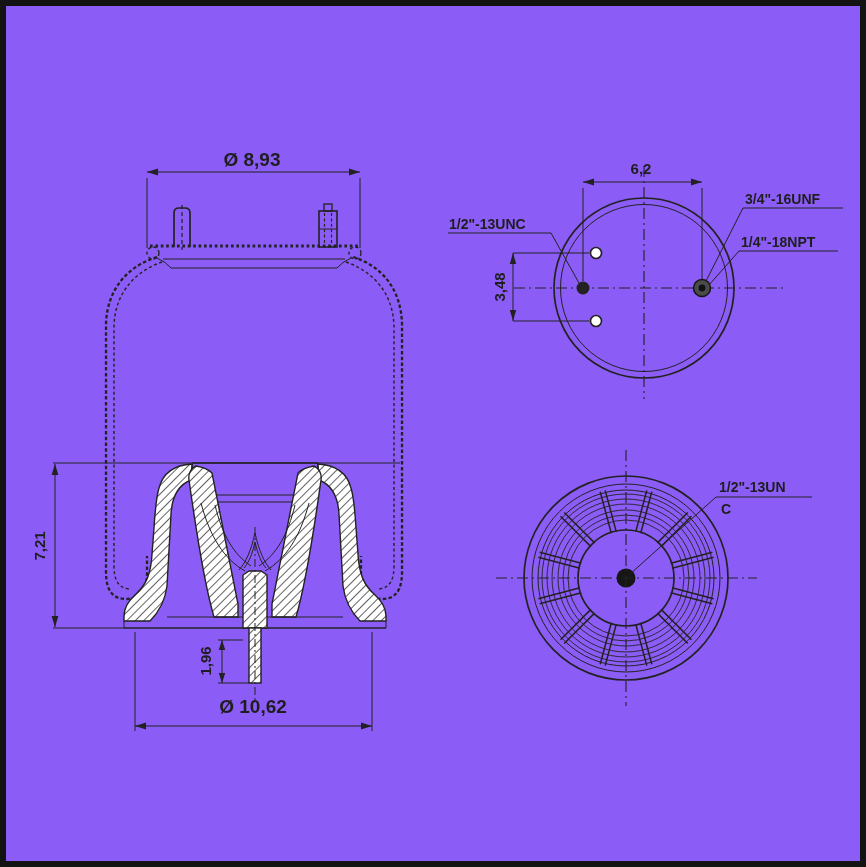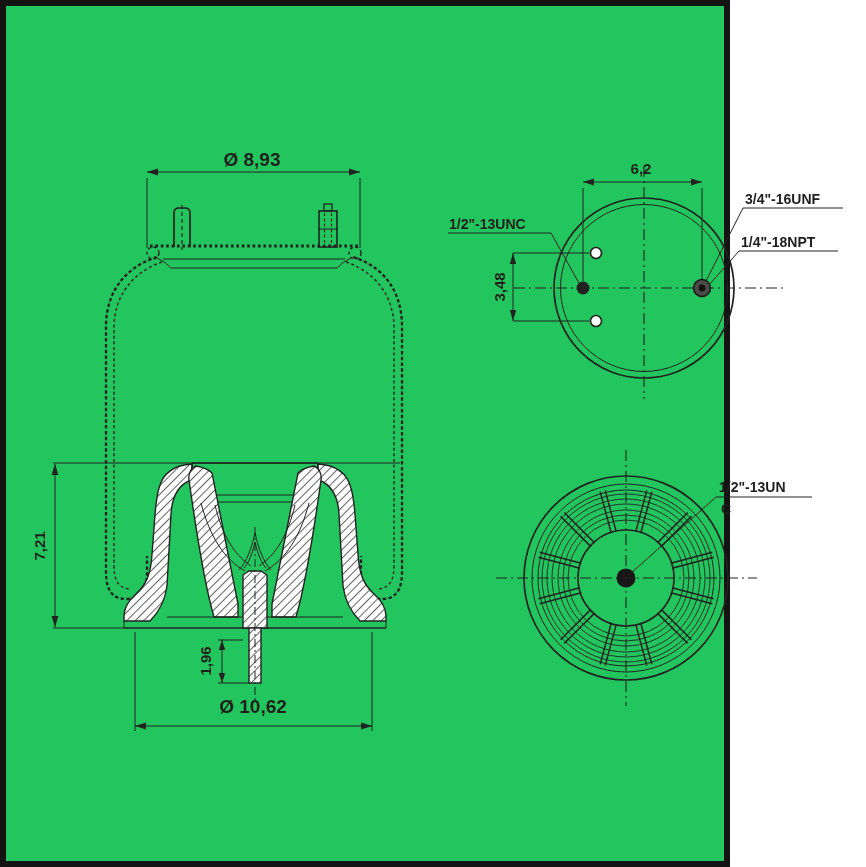--- a/index.html
+++ b/index.html
@@ -1,21 +1,21 @@
 <!DOCTYPE html>
 <html><head>
 <meta charset="utf-8">
 <style>
   html,body{margin:0;padding:0;background:#ffffff;}
   .frame{
     position:relative;
-    width:730px;height:867px;
+    width:866px;height:867px;
     box-sizing:border-box;
     border:6px solid #131313;
-    background:#22c55e;
+    background:#8b5cf6;
     font-family:"Liberation Sans", sans-serif;
   }
   svg{display:block;}
   text{
     font-family:"Liberation Sans","DejaVu Sans",sans-serif;
     fill:#1e1e1e;
     font-weight:700;
   }
   .dim-big{font-size:19px;}
   .dim-mid{font-size:15px;}

